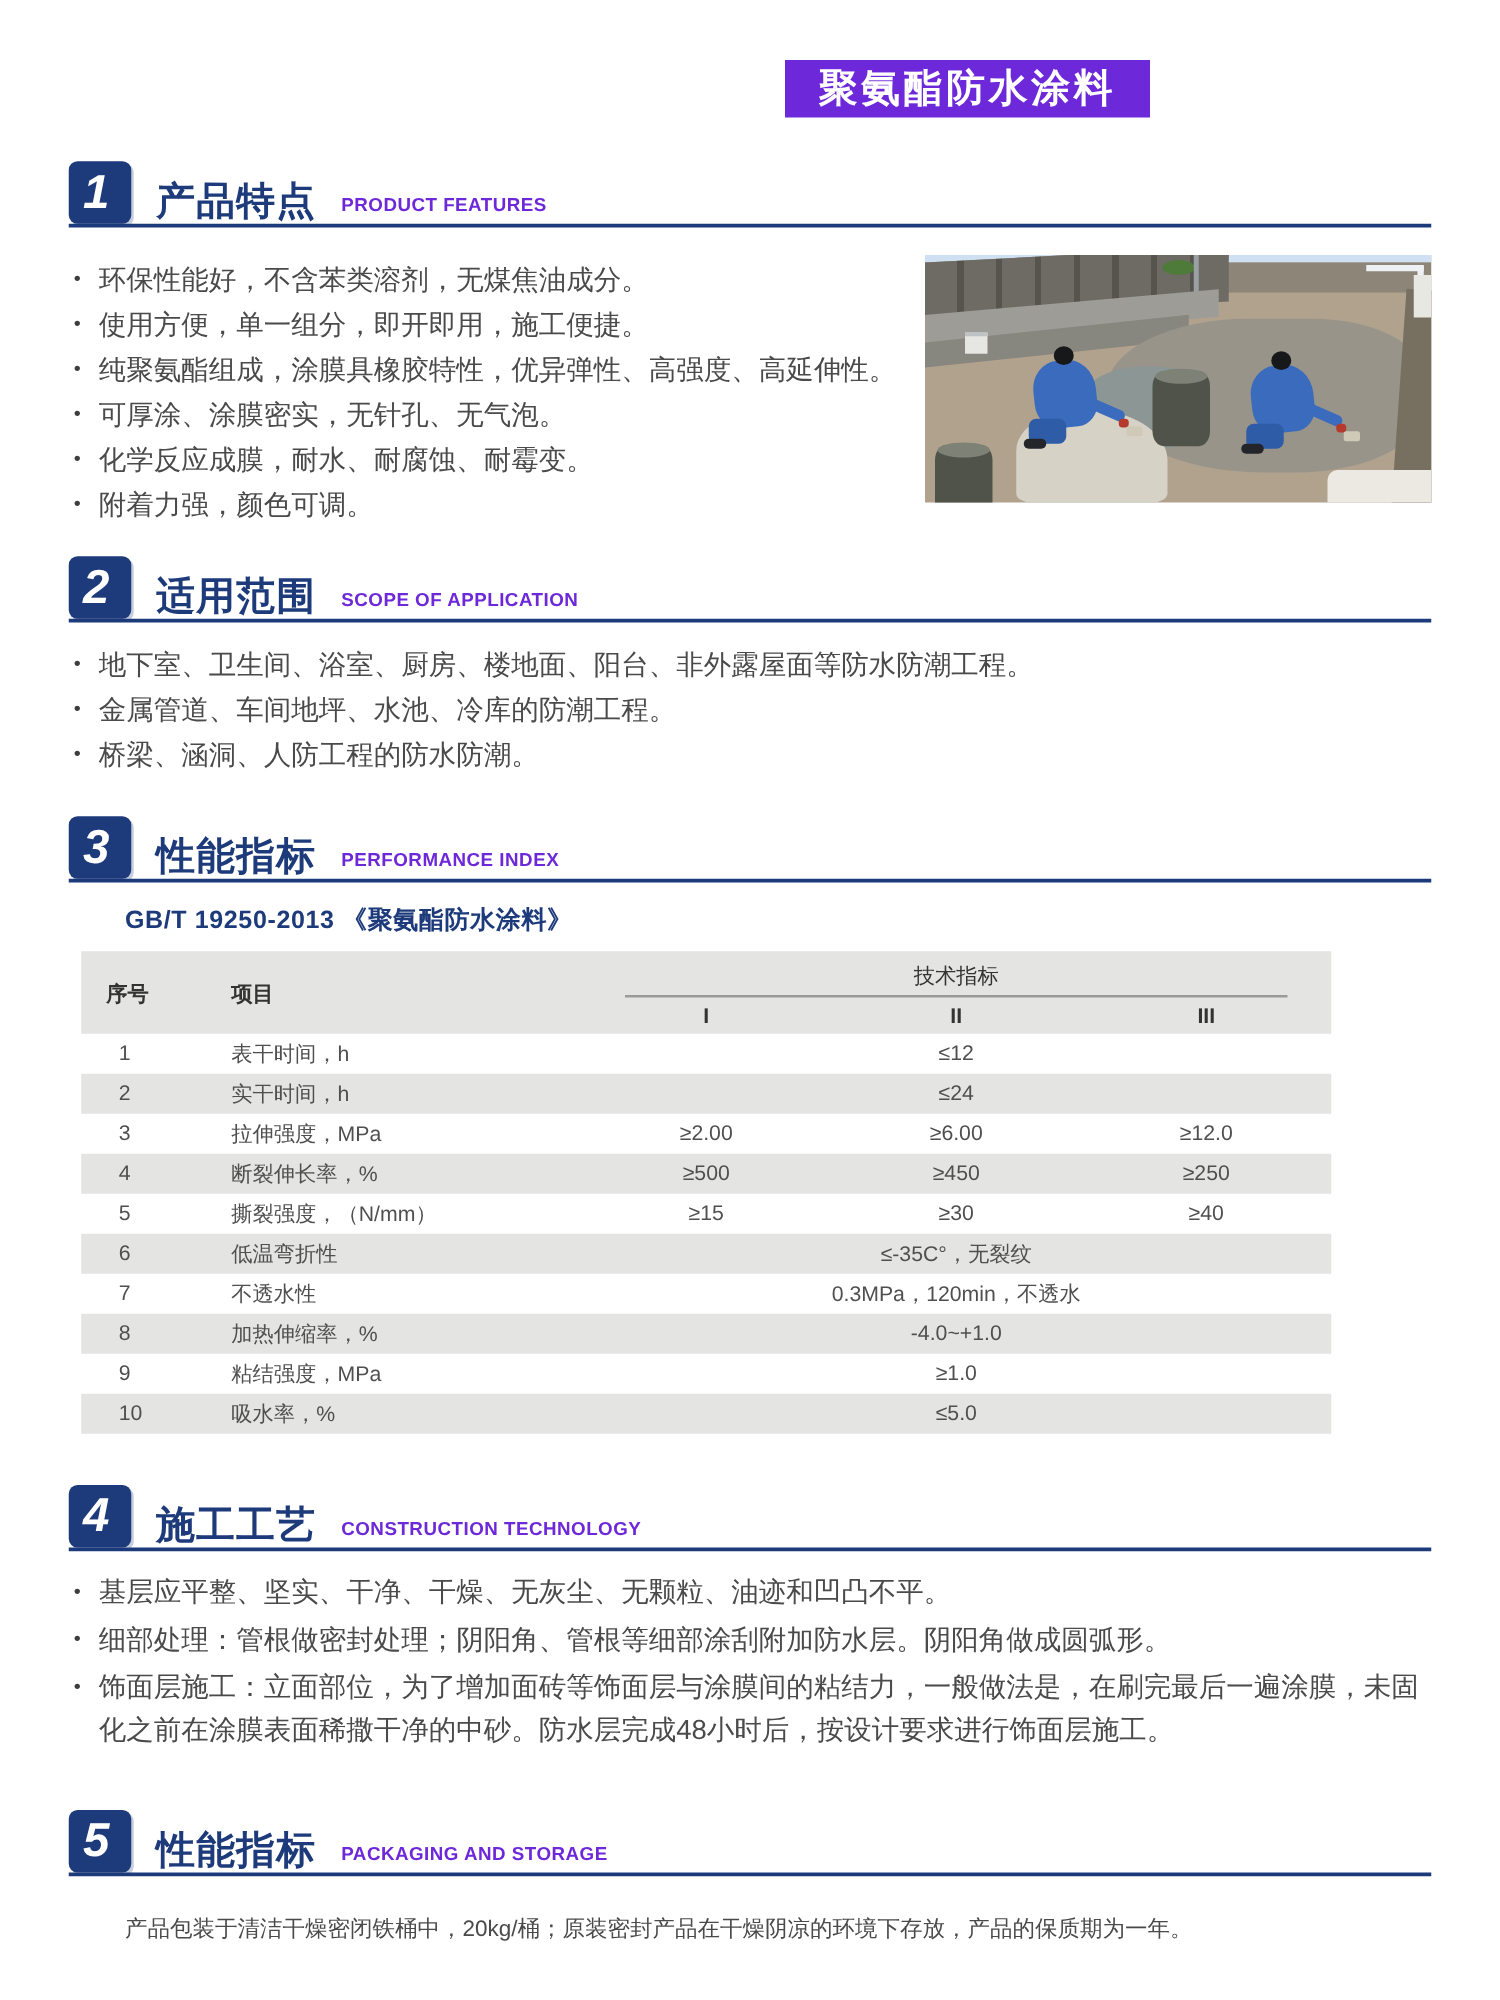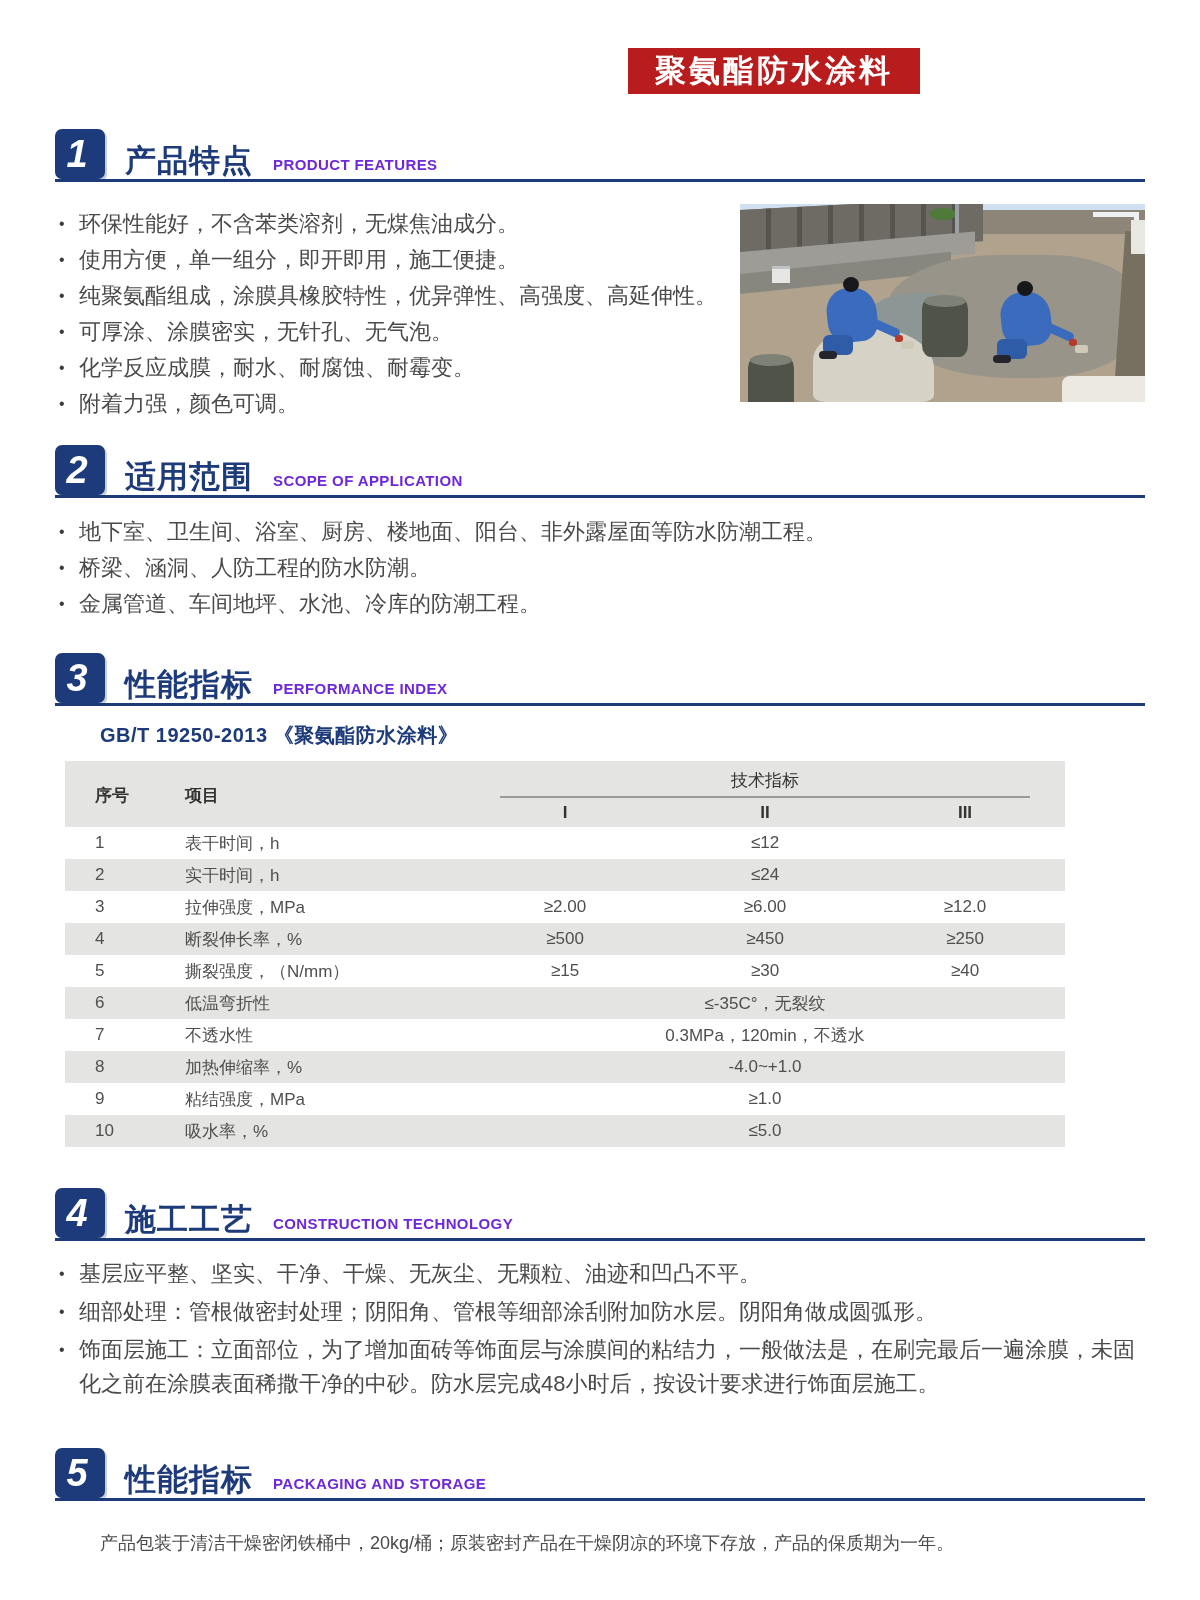--- a/index.html
+++ b/index.html
@@ -3,21 +3,21 @@
 <meta charset="utf-8">
 <style>
   * { margin:0; padding:0; box-sizing:border-box; }
   html,body { background:#ffffff; }
   body {
     width:1200px; height:1600px; position:relative; overflow:hidden;
     font-family:"Liberation Sans","DejaVu Sans",sans-serif; color:#4a4a4a;
   }
   .banner {
     width:292px; height:46px; margin:48px 0 0 628px;
-    background:#b91c1c; color:#fff; font-size:31px; font-weight:bold;
+    background:#6d28d9; color:#fff; font-size:31px; font-weight:bold;
     letter-spacing:3px; display:flex; align-items:center; justify-content:center;
   }
   .content { margin:0 55px; }
 
   
   .sec-header {
     display:flex; align-items:flex-end; gap:20px;
     border-bottom:3px solid #1d3a7a; height:54px;
   }
   .num-box {
@@ -89,21 +89,21 @@
   .sec-gap5 { margin-top:46px; }
 
   .sec-body-pad { margin-top:16px; }
 
   .std-line { margin:16px 0 0 45px; font-size:20px; font-weight:bold; color:#1d3a7a; letter-spacing:0.5px; }
 
   
   .perf-table { margin:12px 0 0 10px; width:1000px; font-size:17px; color:#4f4f4f; }
   .pt-grid { display:grid; grid-template-columns:120px 280px 200px 200px 200px; align-items:center; }
   .pt-header { background:#e4e4e2; padding:6px 0 4px 0; color:#333; }
-  .pt-h-no, .pt-h-item { font-weight:bold; grid-row:1 / span 2; padding-left:30px; }
+  .pt-h-no, .pt-h-item { font-weight:bold; grid-row:1 / span 2; padding-left:20px; }
   .pt-h-item { padding-left:0; }
   .pt-h-tech { grid-column:3 / 6; text-align:center; font-weight:normal; padding:2px 0 6px 0; position:relative; }
   .pt-h-tech::after { content:""; position:absolute; left:35px; right:35px; bottom:0; height:2px; background:#9a9a98; }
   .pt-h-grade { text-align:center; font-weight:bold; padding-top:5px; }
   .pt-row { min-height:32px; }
   .pt-row.gray { background:#e4e4e2; }
   .pt-no { padding-left:30px; }
   .pt-item { padding-left:0; }
   .pt-val { text-align:center; }
   .pt-span { grid-column:3 / 6; text-align:center; }
@@ -172,22 +172,22 @@
     </div>
   </div>
 
   <div class="sec-header sec-gap2">
     <div class="num-box">2</div>
     <div class="sec-cn">适用范围</div>
     <div class="sec-en">SCOPE OF APPLICATION</div>
   </div>
   <ul class="bullets sec-body-pad">
       <li>地下室、卫生间、浴室、厨房、楼地面、阳台、非外露屋面等防水防潮工程。</li>
+      <li>金属管道、车间地坪、水池、冷库的防潮工程。</li>
       <li>桥梁、涵洞、人防工程的防水防潮。</li>
-      <li>金属管道、车间地坪、水池、冷库的防潮工程。</li>
     </ul>
 
   <div class="sec-header sec-gap3">
     <div class="num-box">3</div>
     <div class="sec-cn">性能指标</div>
     <div class="sec-en">PERFORMANCE INDEX</div>
   </div>
   <div class="std-line">GB/T 19250-2013 《聚氨酯防水涂料》</div>
   <div class="perf-table" id="perf-table">
       <div class="pt-grid pt-header">

